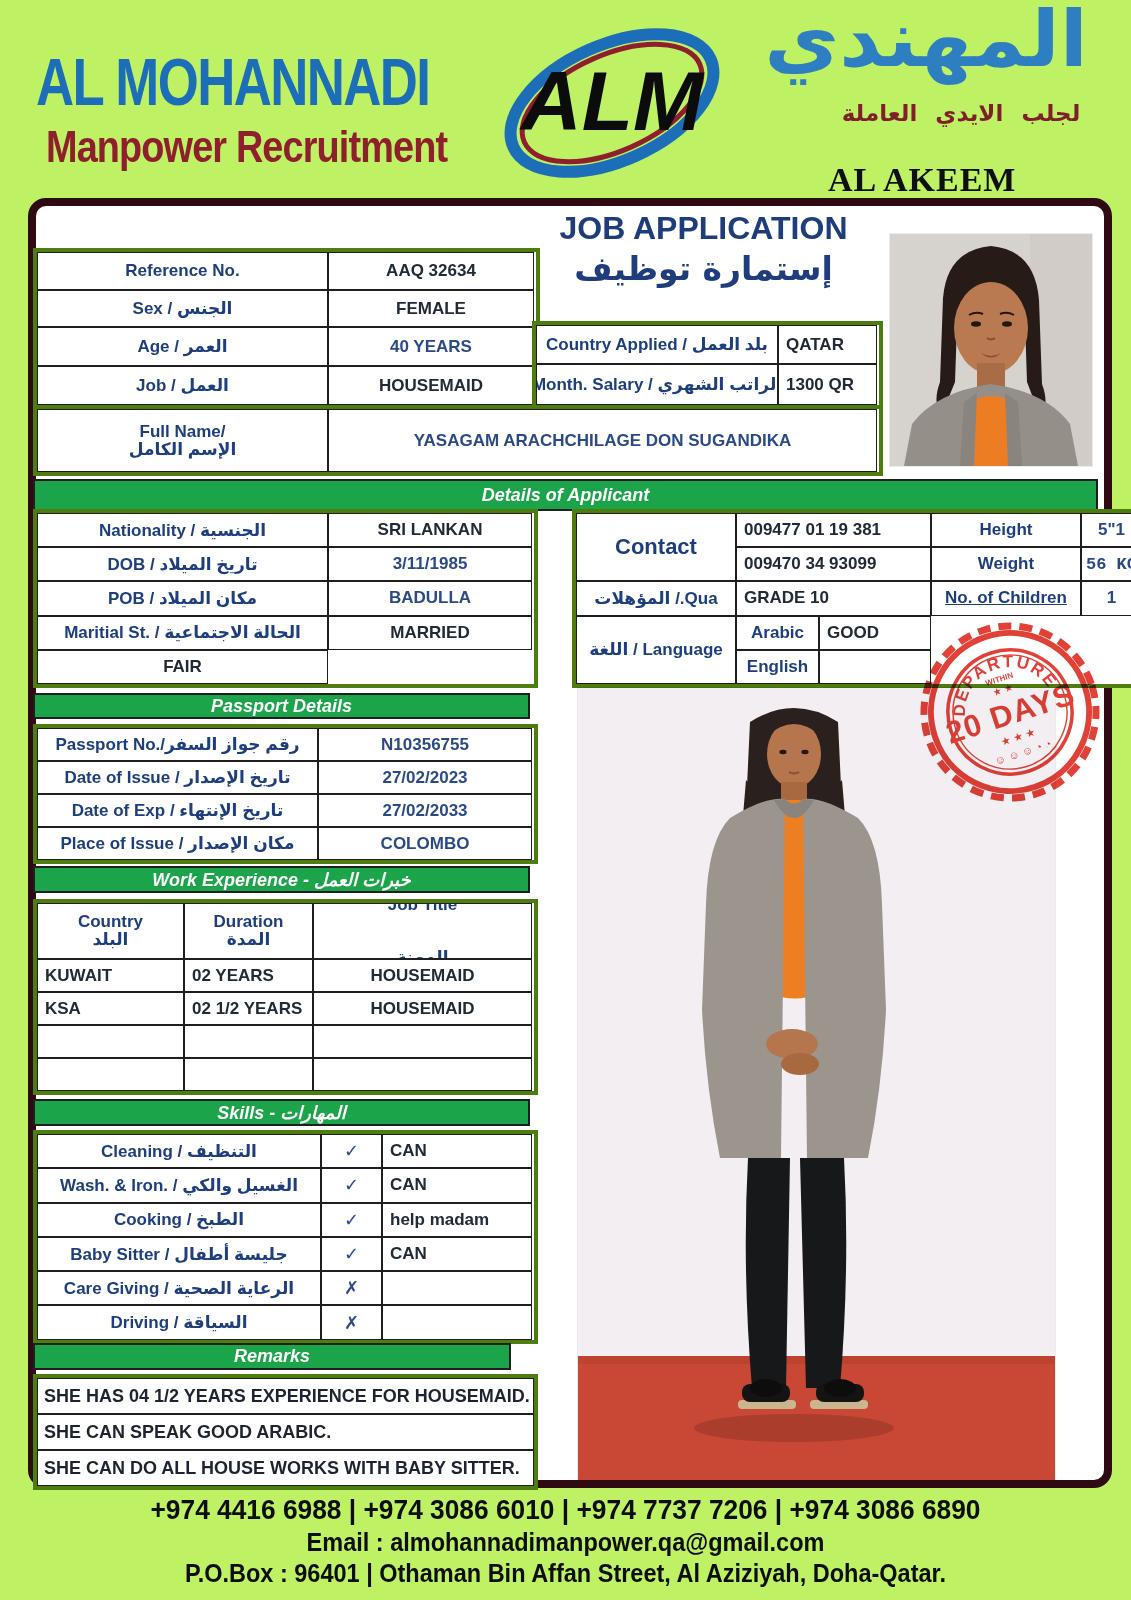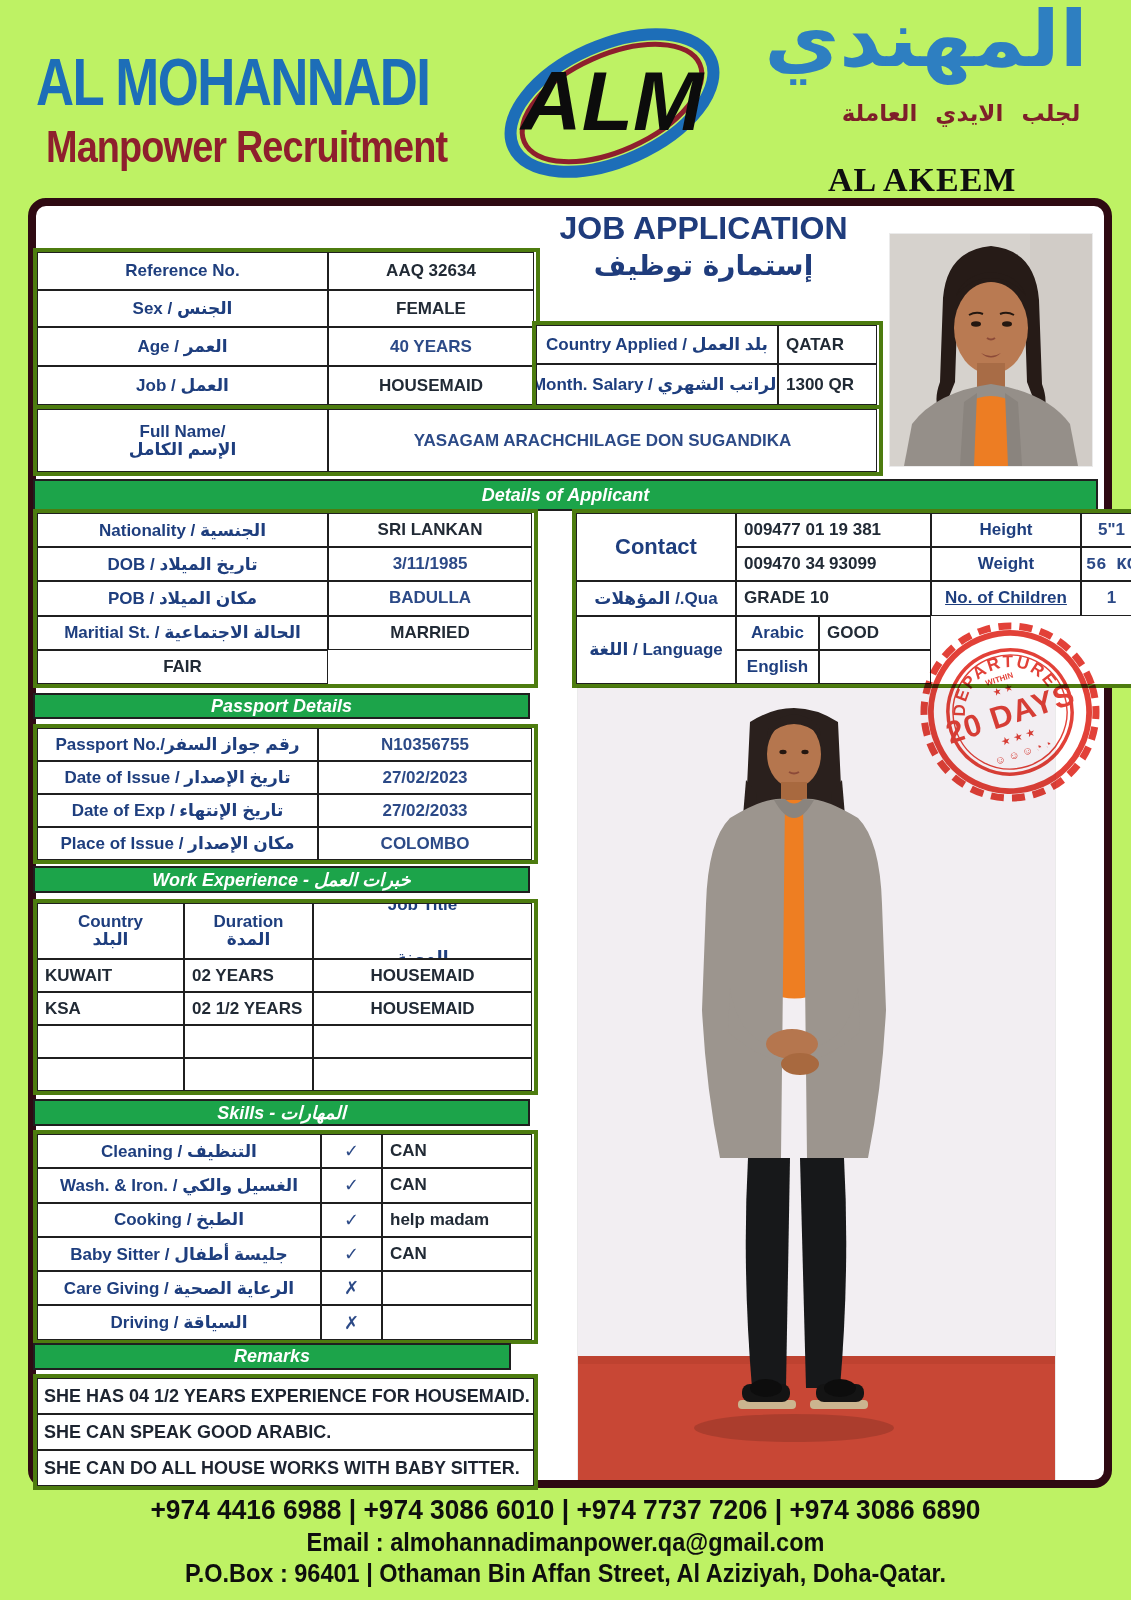--- a/index.html
+++ b/index.html
@@ -37,21 +37,21 @@
   .nob{border:none;background:transparent;}
   .big-lbl{font-size:22px;}
   .mark{font-weight:700;color:#2c4a87;font-size:18px;}
 
   
   .bar{background:#1ca44a;border:2px solid #1f1f1f;color:#fff;display:flex;align-items:center;
        justify-content:center;font-size:18px;font-weight:700;font-style:italic;box-sizing:border-box;}
 
   
   .form-title{font-size:32px;font-weight:800;color:#1f3c7c;text-align:center;white-space:nowrap;}
-  .form-title-ar{font-size:28px;font-weight:700;color:#1f3c7c;text-align:center;
+  .form-title-ar{font-size:33px;font-weight:700;color:#1f3c7c;text-align:center;
        font-family:"DejaVu Sans",sans-serif;margin-top:2px;}
 
   
   .remark-row{font-size:18px;font-weight:700;color:#1d2430;justify-content:flex-start;padding-left:6px;}
 
   
   .footline{left:0;width:1131px;text-align:center;color:#0e0e0e;font-weight:700;white-space:nowrap;}
   .f1{top:1494px;font-size:28px;transform:scaleX(.94);transform-origin:center top;}
   .f2{top:1528px;font-size:25px;transform:scaleX(.94);transform-origin:center top;}
   .f3{top:1559px;font-size:25px;transform:scaleX(.94);transform-origin:center top;}

